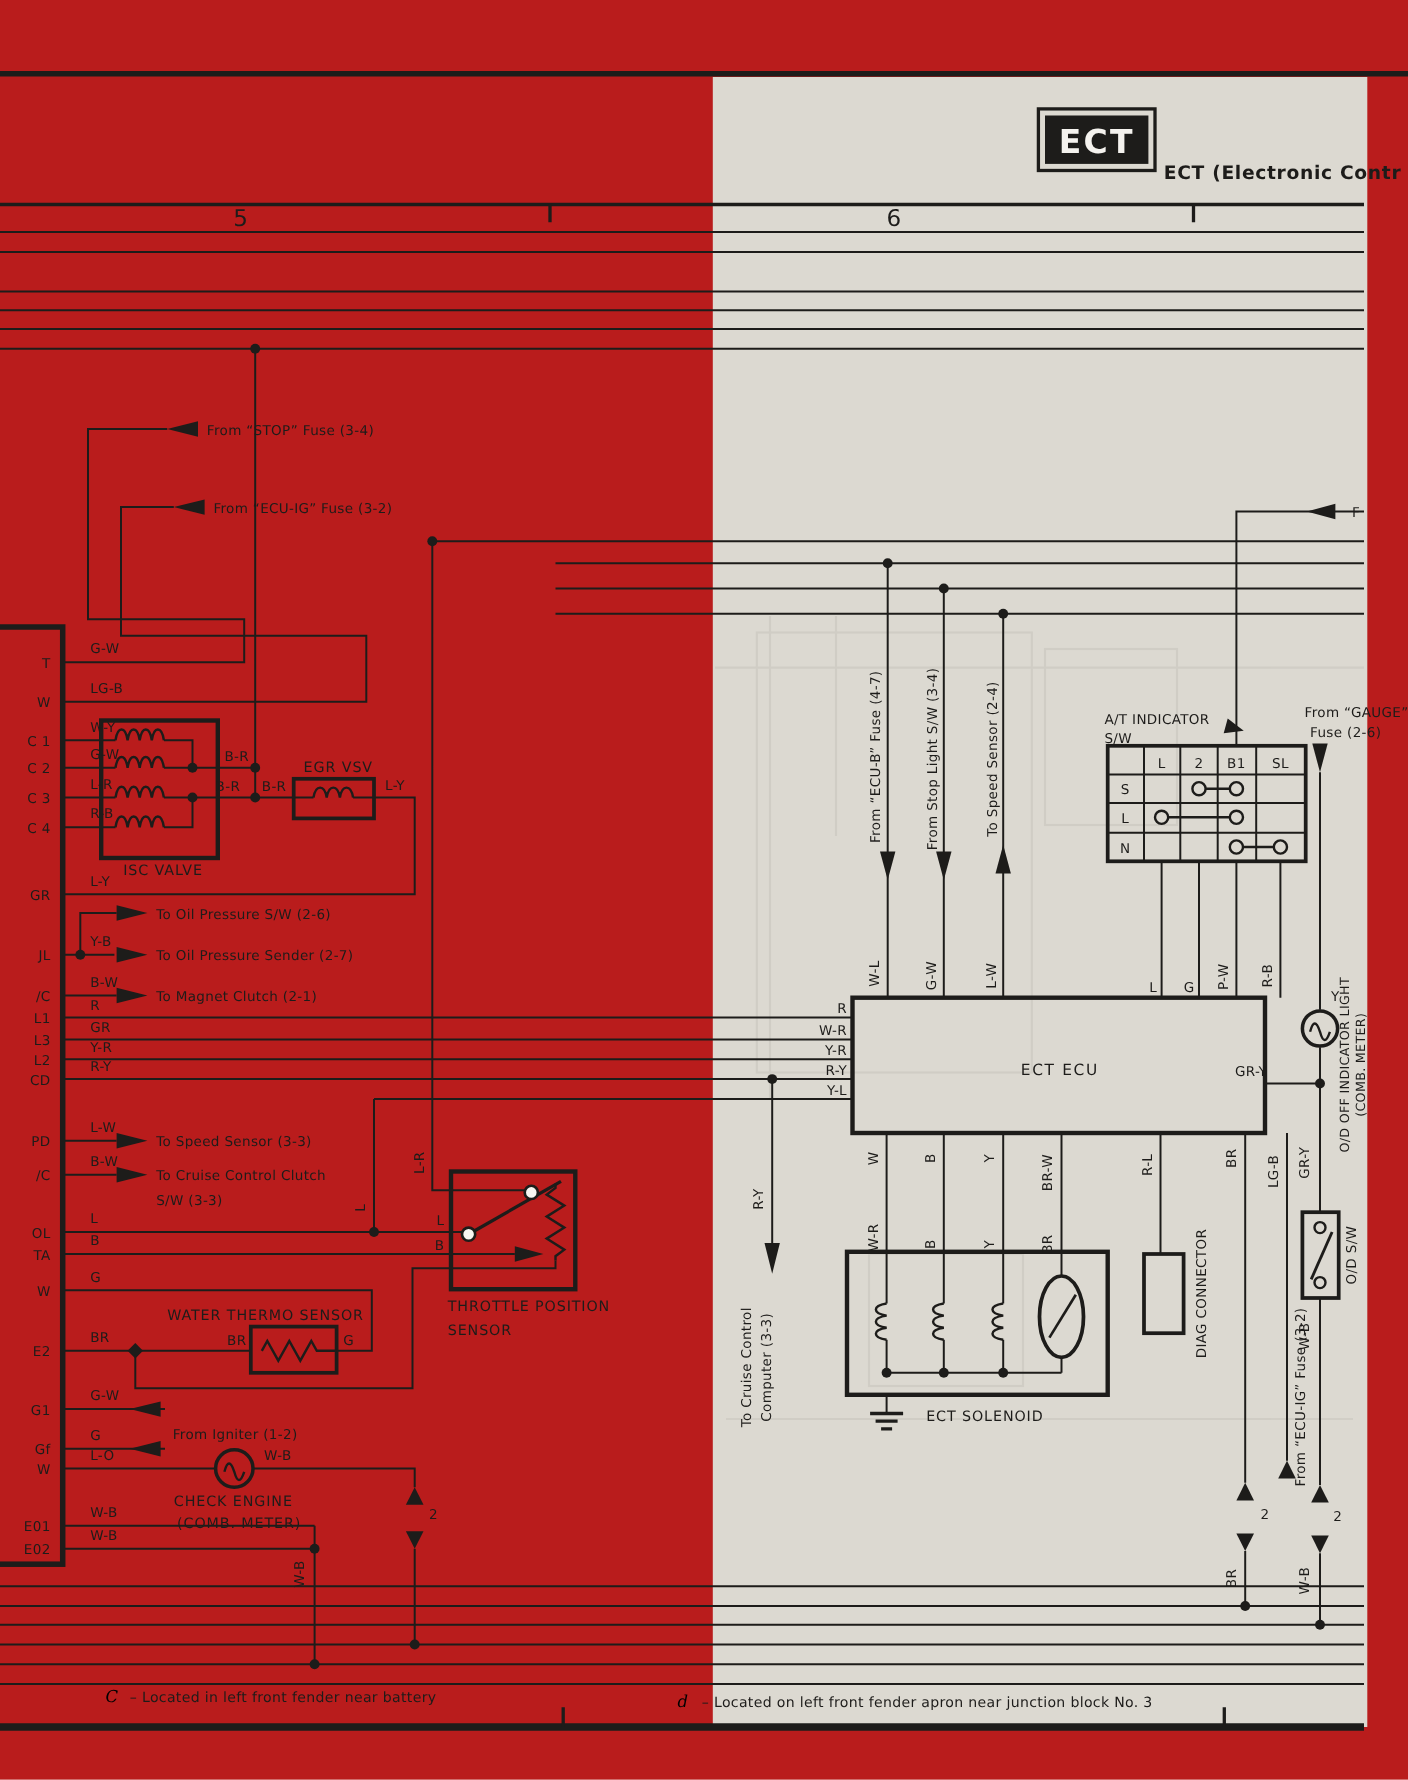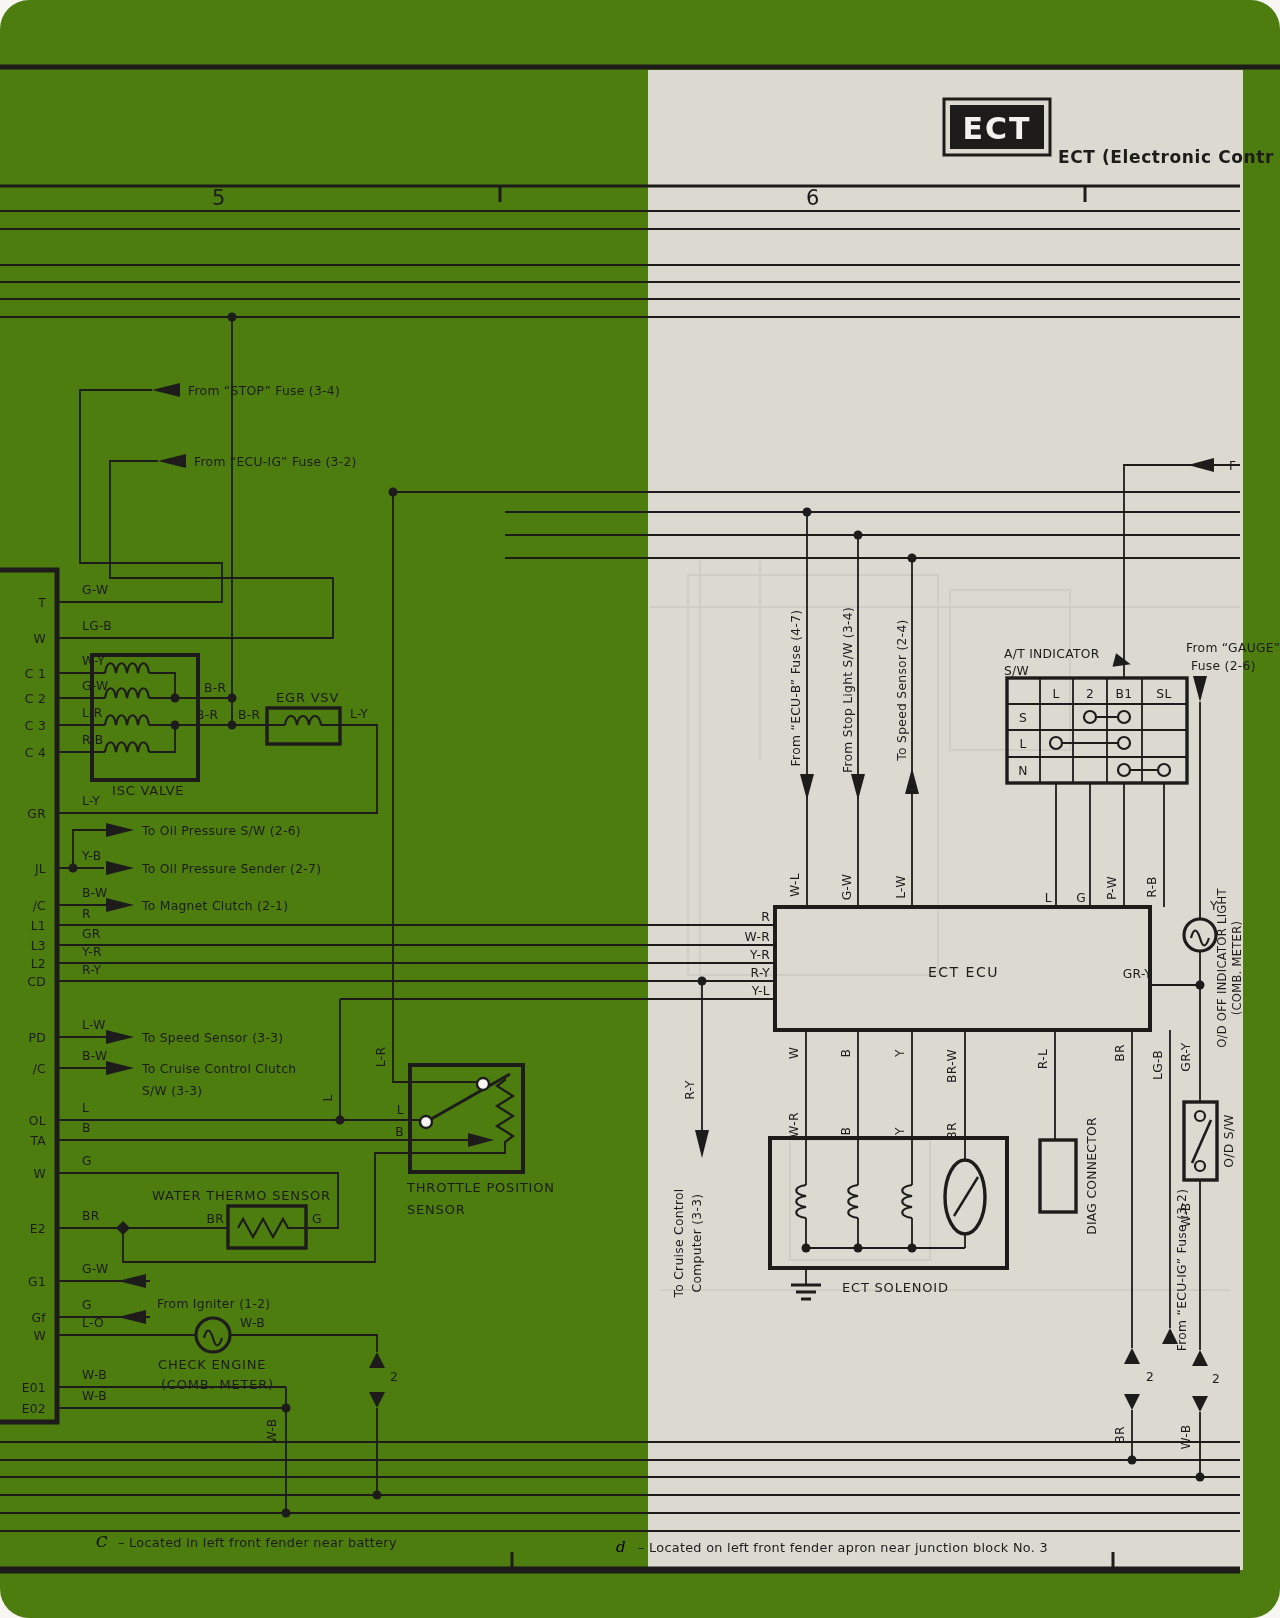--- a/index.html
+++ b/index.html
@@ -1,17 +1,17 @@
 <!DOCTYPE html>
 <html><head>
 <meta charset="utf-8">
 <style>
   html,body{margin:0;padding:0;background:#f8f6f2;}
-  #stage{position:relative;width:1280px;height:1618px;background:#4d7c0f;overflow:hidden;
-         font-family:"DejaVu Sans",sans-serif;border-radius:29px;}
+  #stage{position:relative;width:1280px;height:1618px;background:#b91c1c;overflow:hidden;
+         font-family:"DejaVu Sans",sans-serif;}
   svg{display:block}
   .t{font-family:"DejaVu Sans",sans-serif;font-size:12.3px;fill:#1d1c1a;letter-spacing:.3px;}
   .ts{font-size:11.5px;}
   .tm{text-anchor:middle;}
   .te{text-anchor:end;}
   .big{font-size:21px;}
   .ttl{font-size:17px;font-weight:bold;letter-spacing:.6px;}
   .badge{font-size:30px;font-weight:bold;fill:#f4f2ee;letter-spacing:2px;}
   .comp{font-size:13px;letter-spacing:.8px;}
   .ecu{font-size:14px;letter-spacing:1.5px;}

